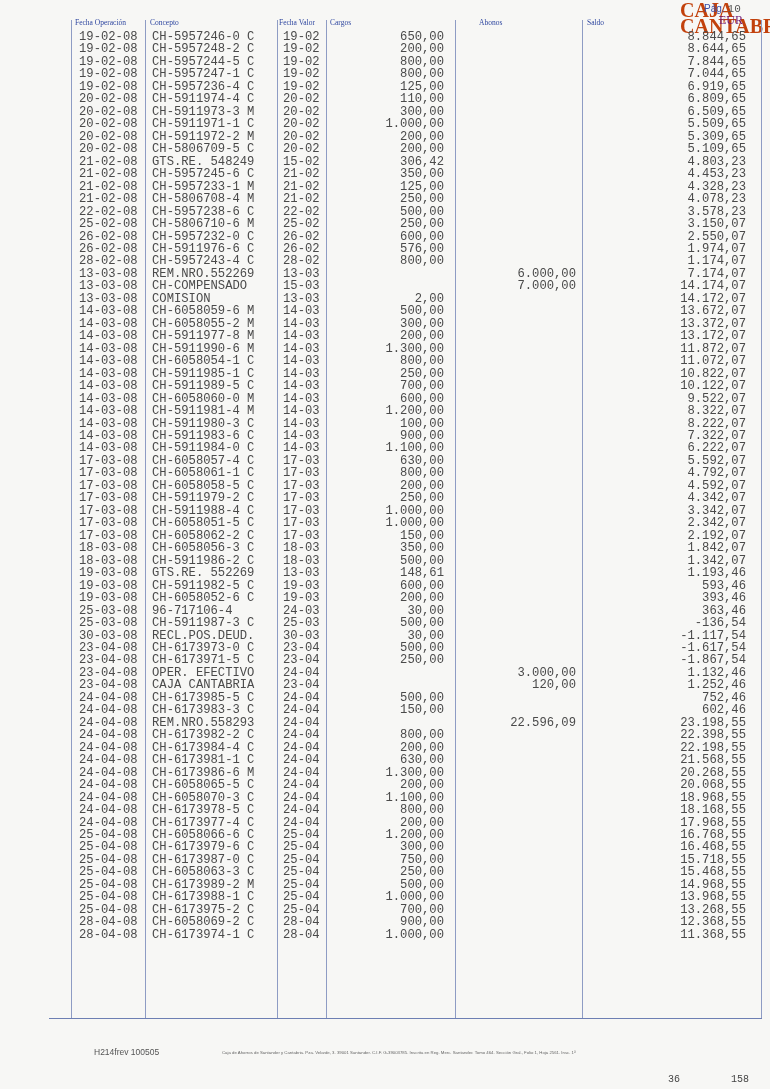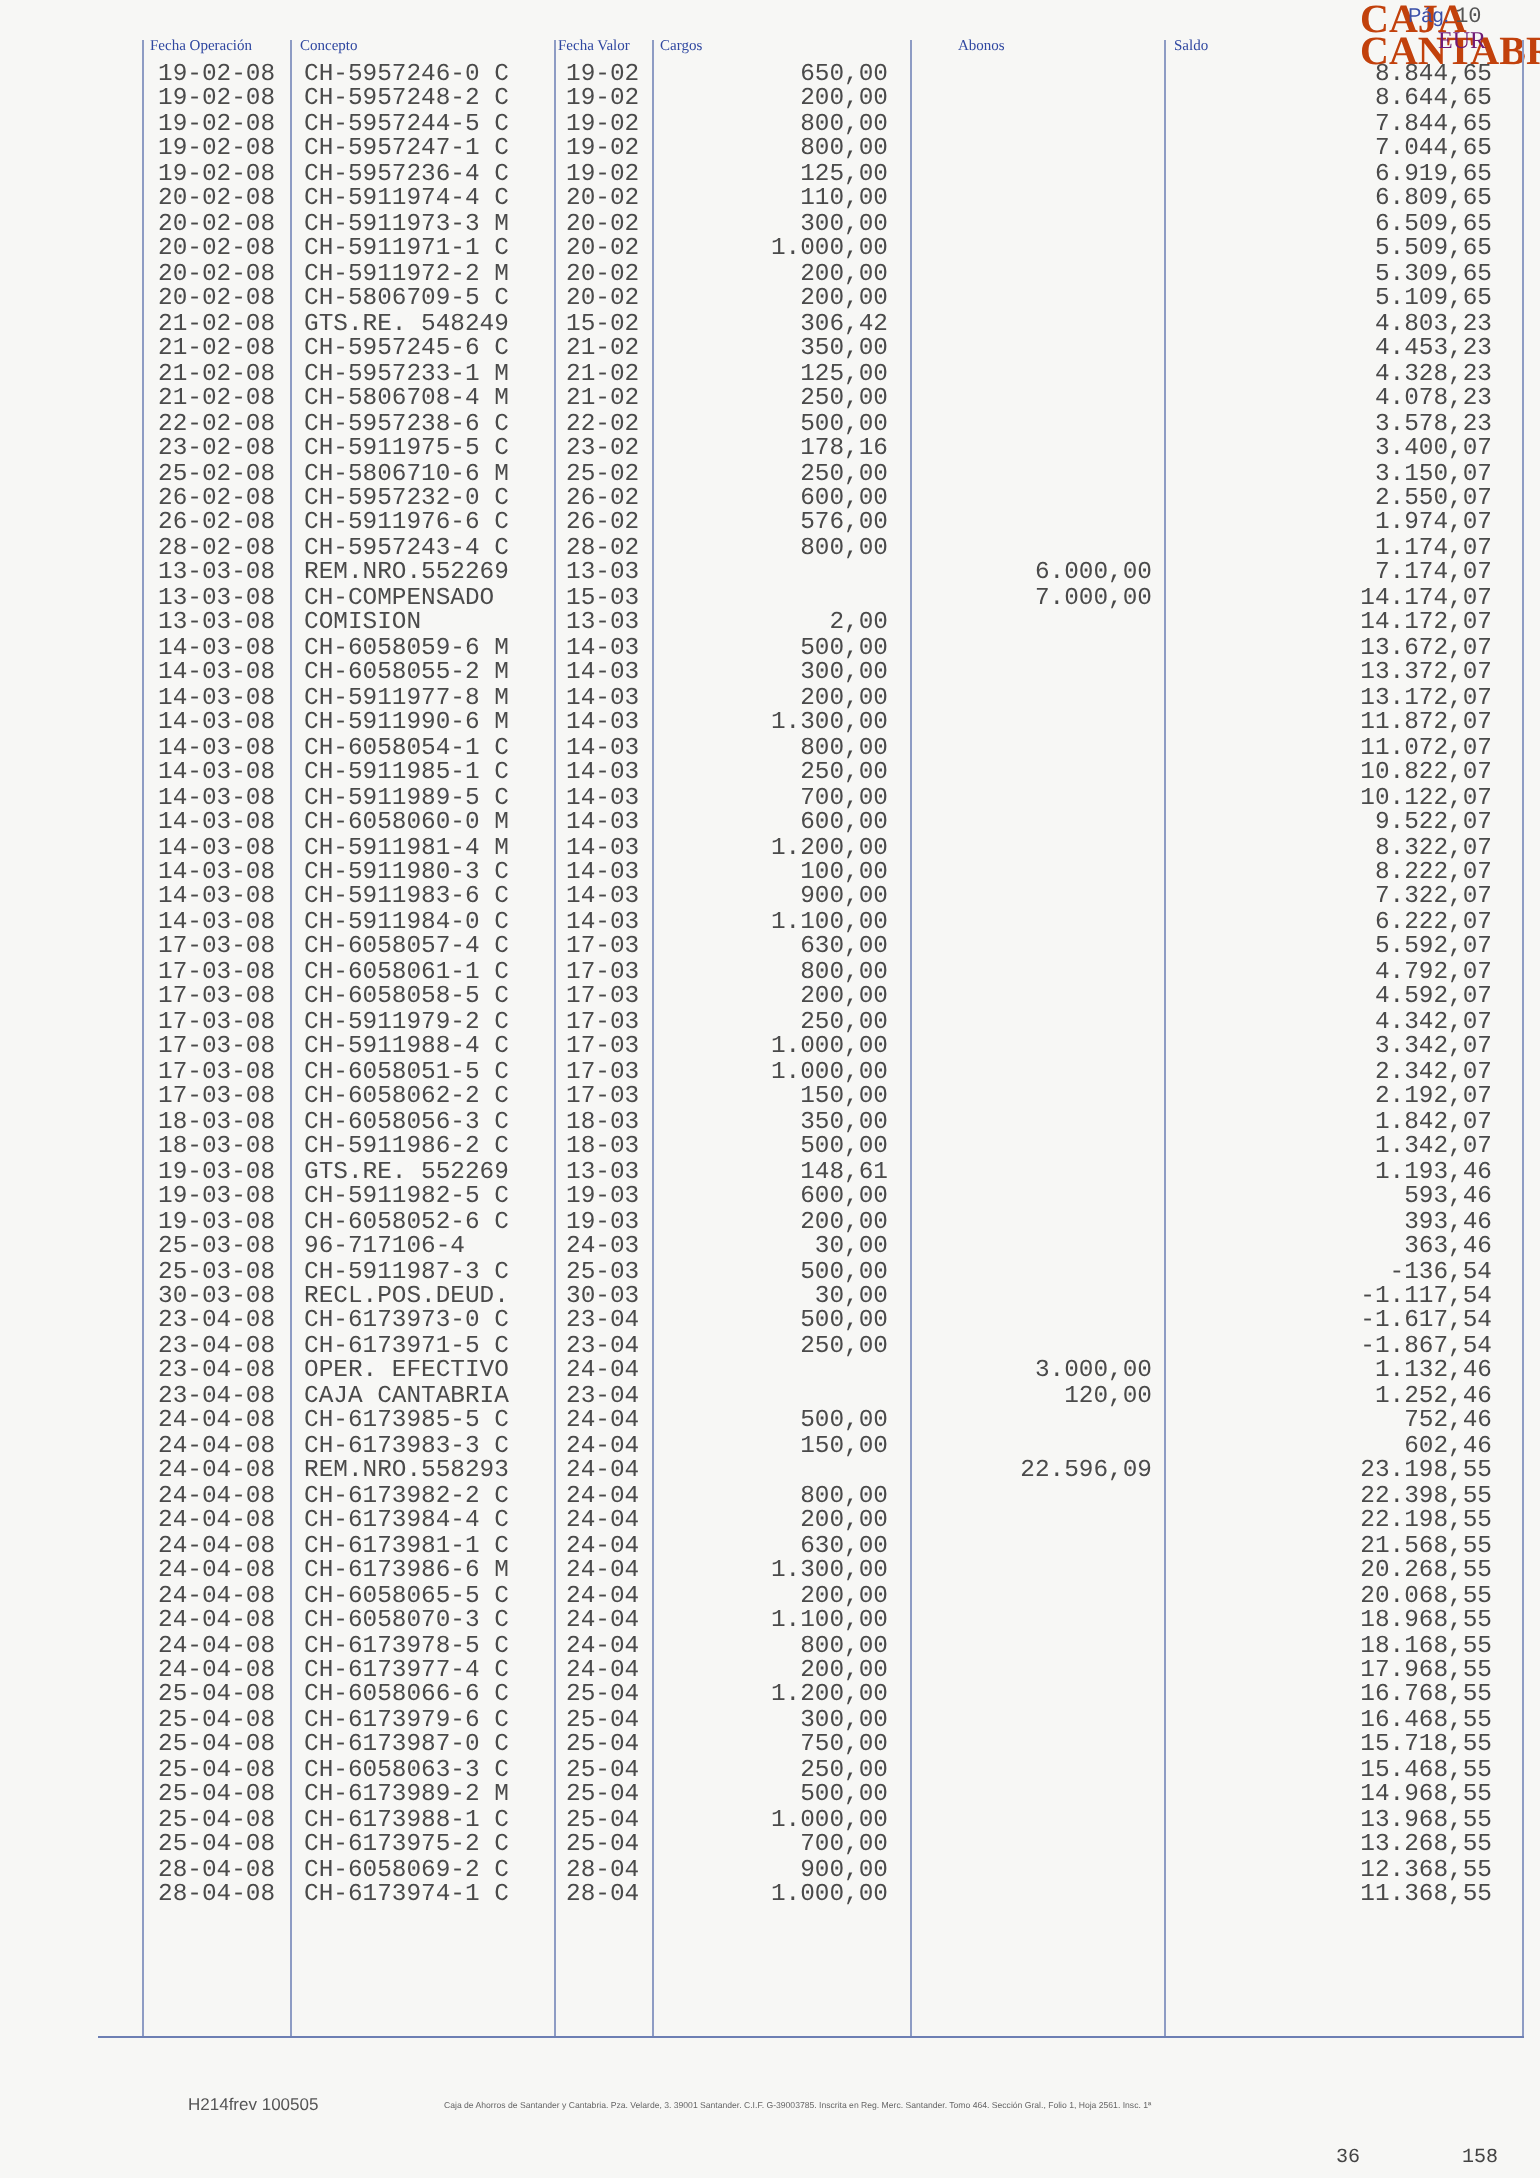--- a/index.html
+++ b/index.html
@@ -193,28 +193,20 @@
       </div>
       <div class="row">
         <span class="c-fop">22-02-08</span>
         <span class="c-con">CH-5957238-6 C</span>
         <span class="c-fv">22-02</span>
         <span class="c-car">500,00</span>
         <span class="c-abo"></span>
         <span class="c-sal">3.578,23</span>
       </div>
       <div class="row">
-        <span class="c-fop">23-02-08</span>
-        <span class="c-con">CH-5911975-5 C</span>
-        <span class="c-fv">23-02</span>
-        <span class="c-car">178,16</span>
-        <span class="c-abo"></span>
-        <span class="c-sal">3.400,07</span>
-      </div>
-      <div class="row">
         <span class="c-fop">25-02-08</span>
         <span class="c-con">CH-5806710-6 M</span>
         <span class="c-fv">25-02</span>
         <span class="c-car">250,00</span>
         <span class="c-abo"></span>
         <span class="c-sal">3.150,07</span>
       </div>
       <div class="row">
         <span class="c-fop">26-02-08</span>
         <span class="c-con">CH-5957232-0 C</span>

